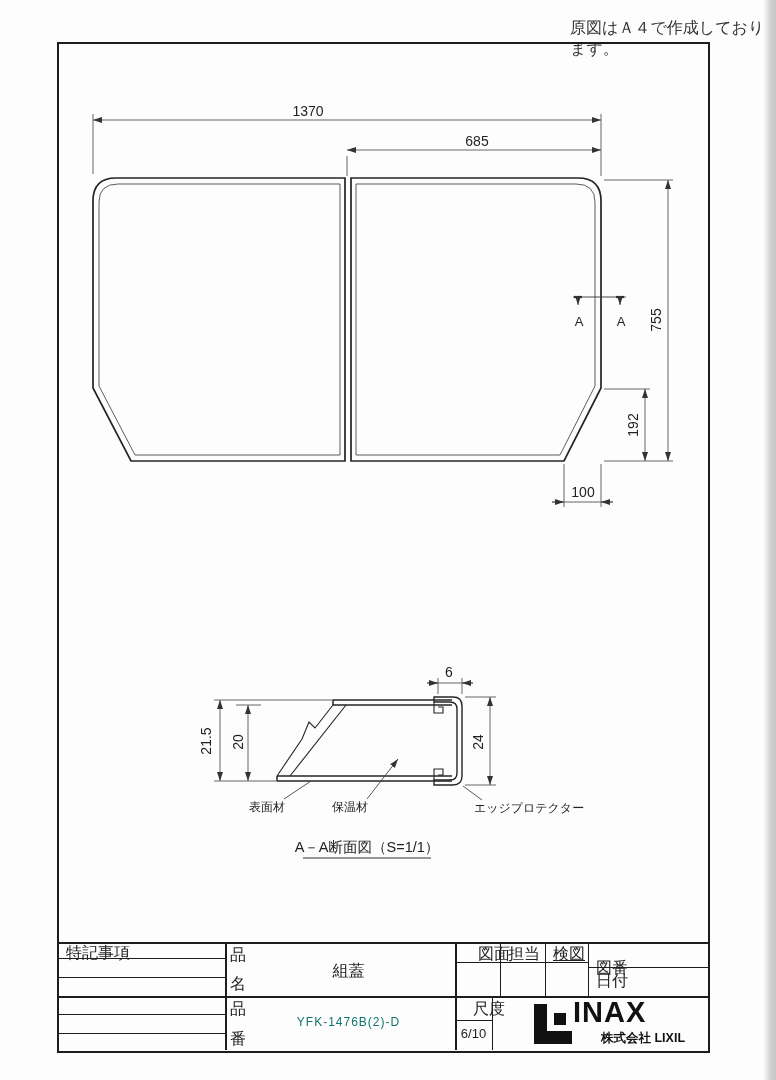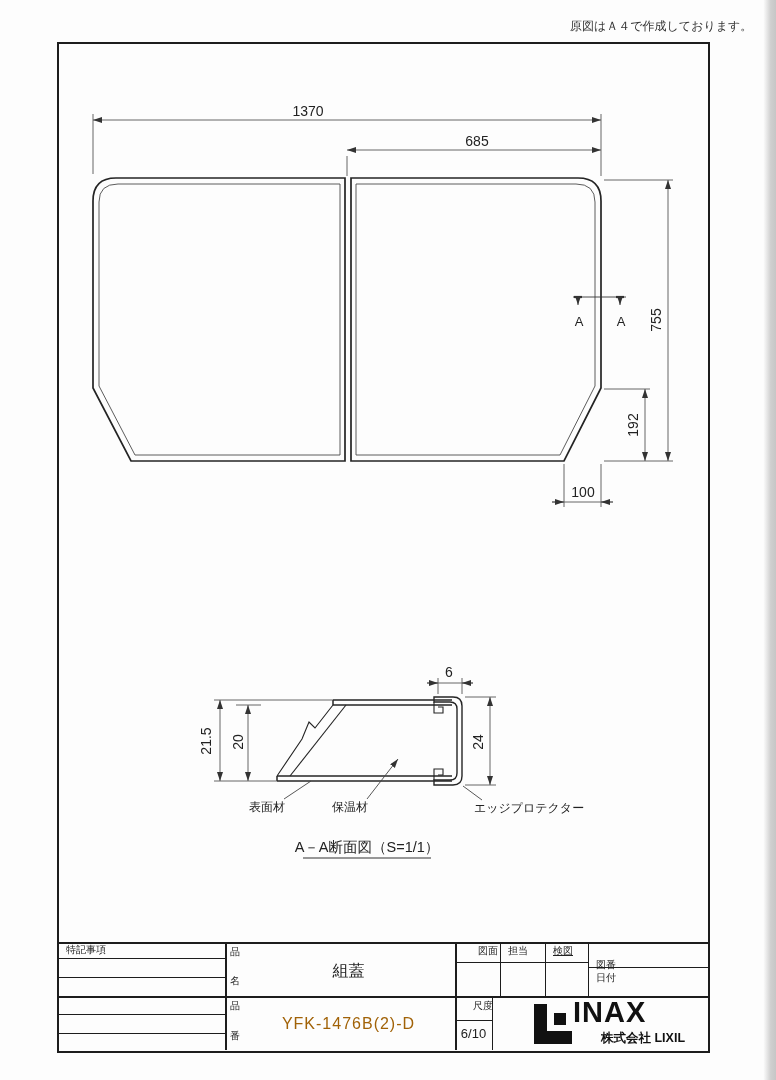--- a/index.html
+++ b/index.html
@@ -1,27 +1,27 @@
 <!DOCTYPE html>
 <html><head>
 <meta charset="utf-8">
 <style>
   html,body{margin:0;padding:0;background:#ffffff;}
   #stage{position:relative;width:776px;height:1080px;background:#fdfdfd;overflow:hidden;
          font-family:"Liberation Sans","DejaVu Sans",sans-serif;color:#2b2b2b;}
   .abs{position:absolute;}
   .note-left{left:58px;top:9px;font-size:15px;letter-spacing:2px;color:#333;}
-  .note-right{left:570px;top:18px;font-size:12px;color:#333;}
+  .note-right{left:570px;top:18px;font-size:16px;color:#333;}
   .sheet{left:57px;top:42px;width:649px;height:1007px;border:2px solid #1d1d1d;background:transparent;}
   svg{position:absolute;left:0;top:0;}
   .hl{background:#1d1d1d;height:1px;}
   .vl{background:#1d1d1d;width:1px;}
-  .lab{font-size:10px;color:#222;line-height:1;}
+  .lab{font-size:16px;color:#222;line-height:1;}
   .cell-val{font-size:16px;color:#222;text-align:center;}
-  .partno{font-size:16px;letter-spacing:1px;color:#a16207;text-align:center;}
+  .partno{font-size:12px;letter-spacing:1px;color:#0f766e;text-align:center;}
   .scaleval{font-size:13px;color:#222;text-align:center;}
   .inax{font-size:29px;font-weight:700;letter-spacing:1px;color:#111;line-height:1;}
   .lixil{font-size:12.5px;font-weight:700;color:#111;line-height:1;}
   .edge-strip{right:0;top:0;width:13px;height:1080px;
     background:linear-gradient(to right,#ffffff, #cfcfcf 60%, #c6c6c6);}
   text{font-family:"Liberation Sans","DejaVu Sans",sans-serif;fill:#222;}
   .dimtxt{font-size:13px;}
   .dimtxt-big{font-size:14px;}
   .lbltxt{font-size:12px;}
   .captxt{font-size:14.5px;}

